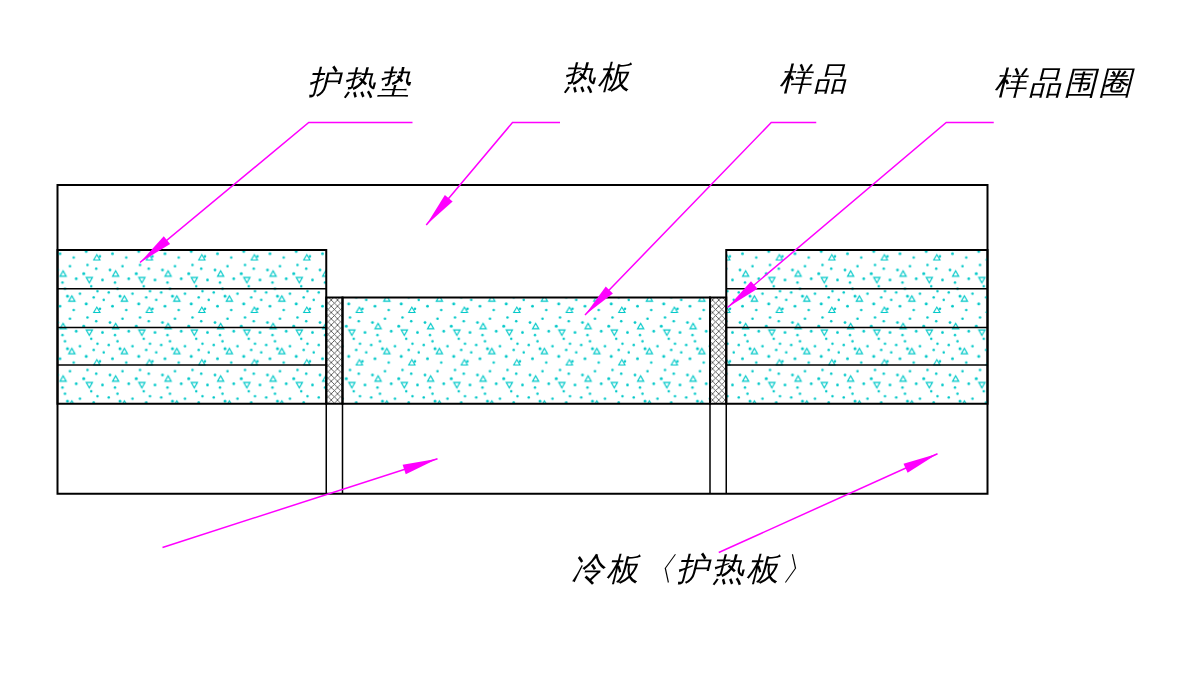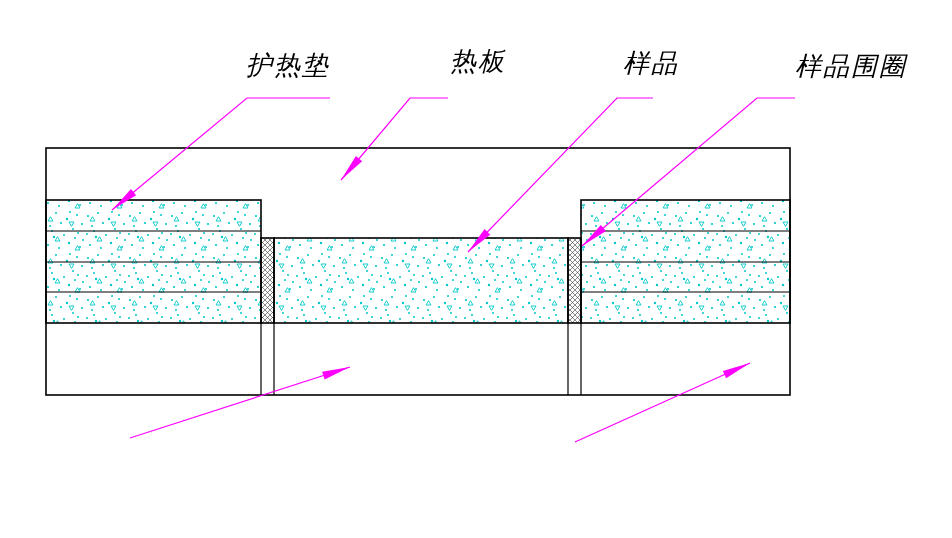--- a/index.html
+++ b/index.html
@@ -118,14 +118,15 @@
       <polygon points="582,246 600.8,224.9 606.0,231.0"></polygon>
       <polygon points="350,367 324.6,379.4 322.1,371.8"></polygon>
       <polygon points="750,363 726.1,378.2 722.8,370.9"></polygon>
     </g>
   </svg>
 
   <div id="label-guard-pad" class="cad-label">护热垫</div>
   <div id="label-hot-plate" class="cad-label">热板</div>
   <div id="label-sample" class="cad-label">样品</div>
   <div id="label-sample-ring" class="cad-label">样品围圈</div>
+  <div id="label-cold-plate-guard" class="cad-label">冷板〈护热板〉</div>
 
 </div>
 
 </body></html>

